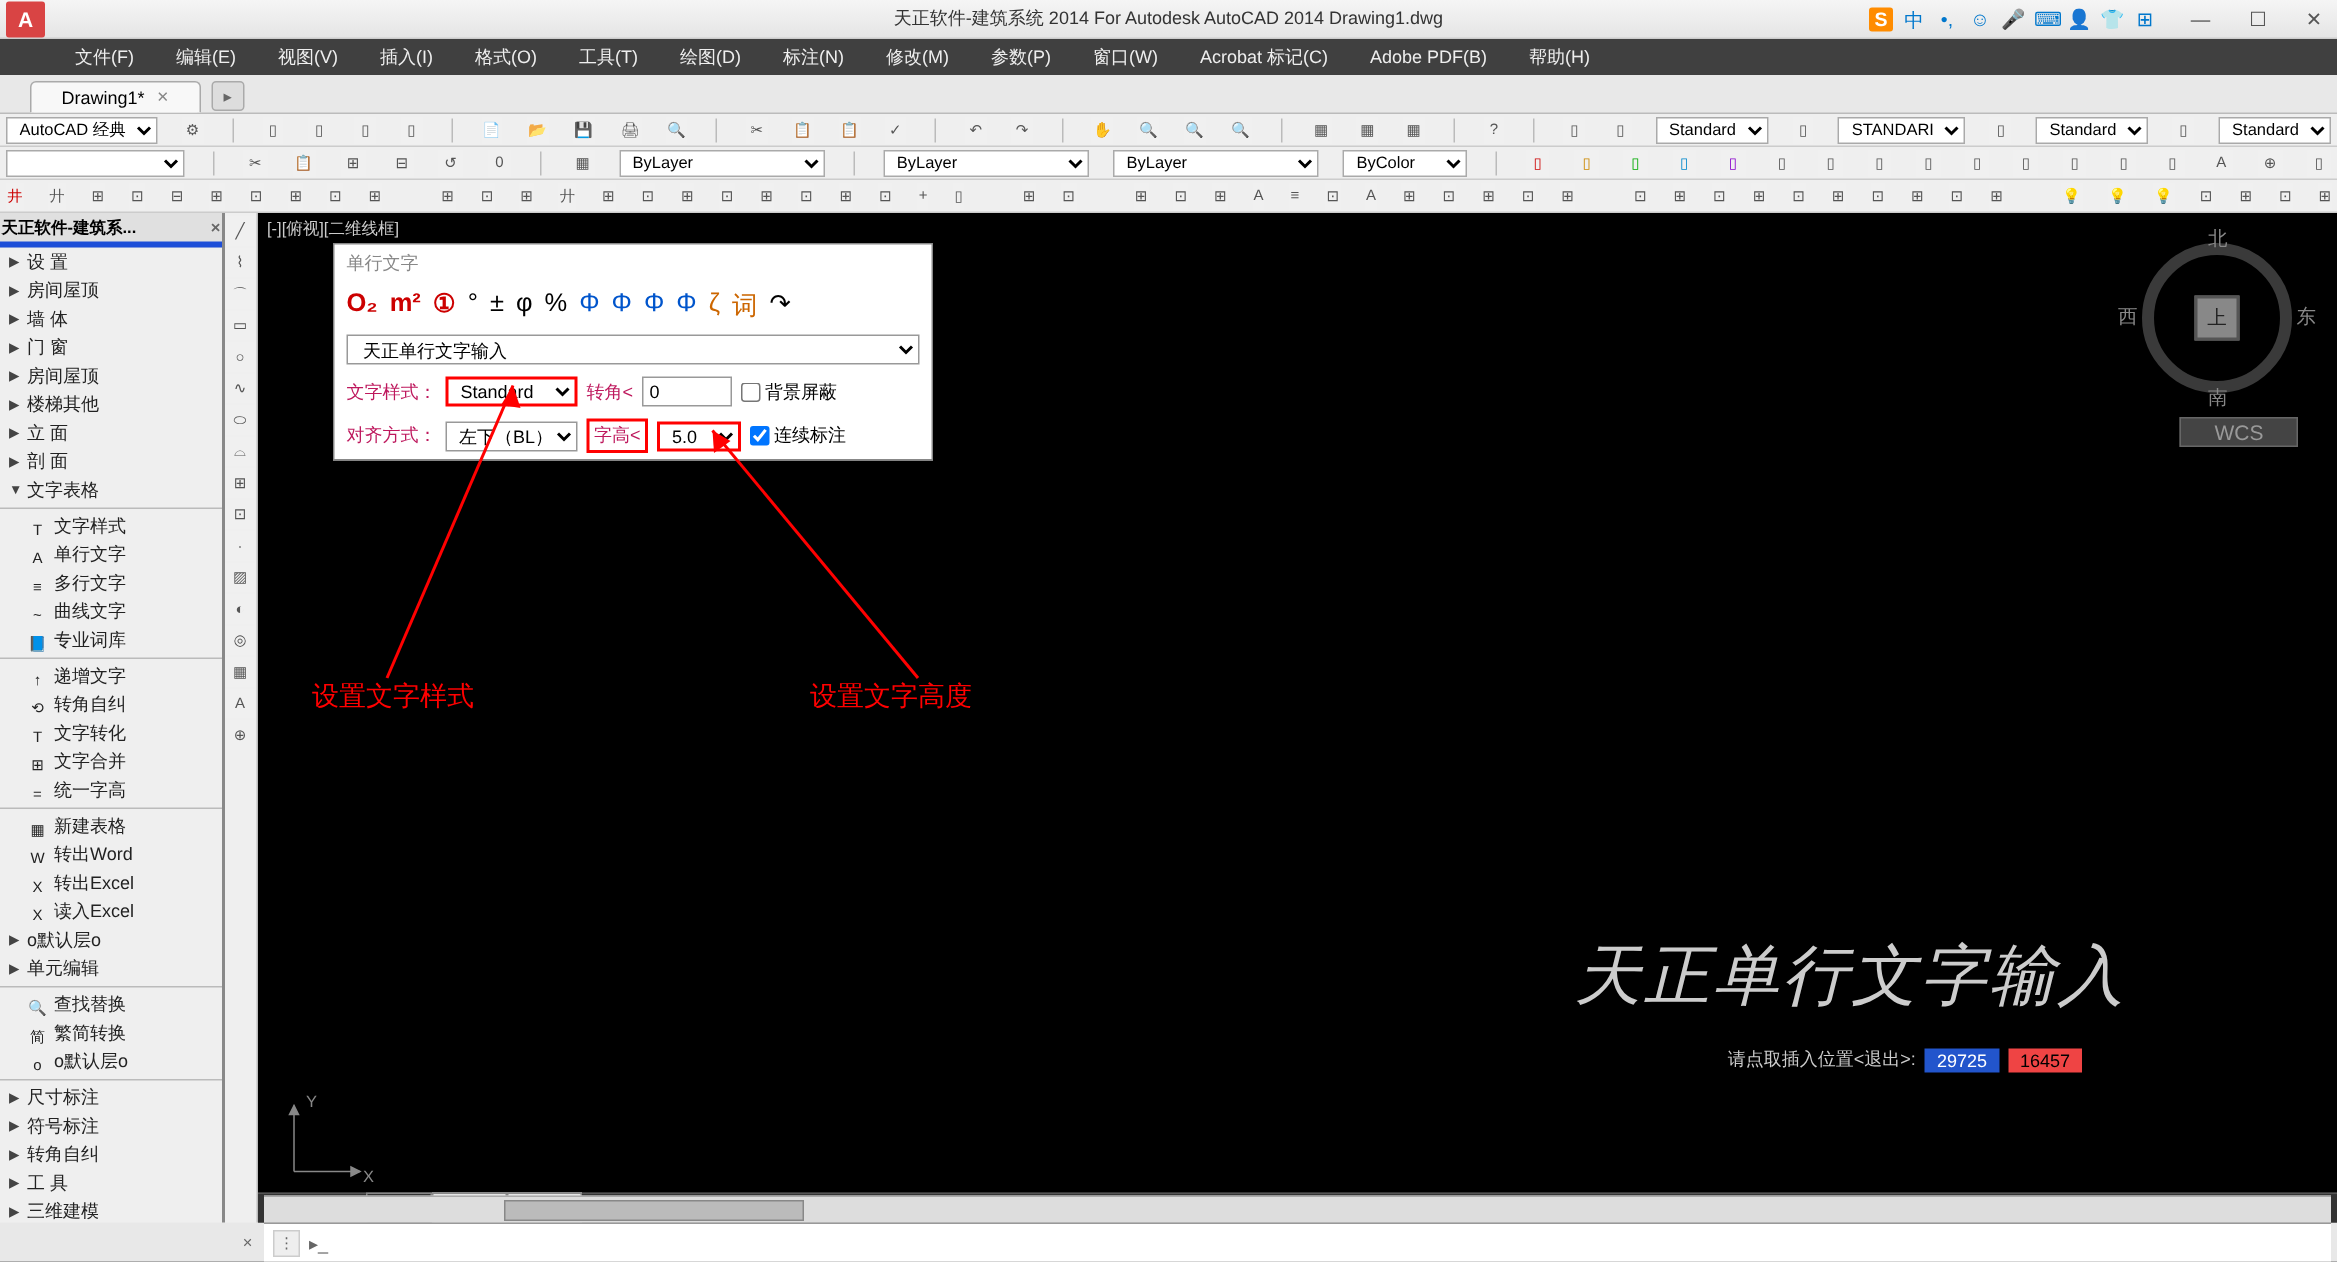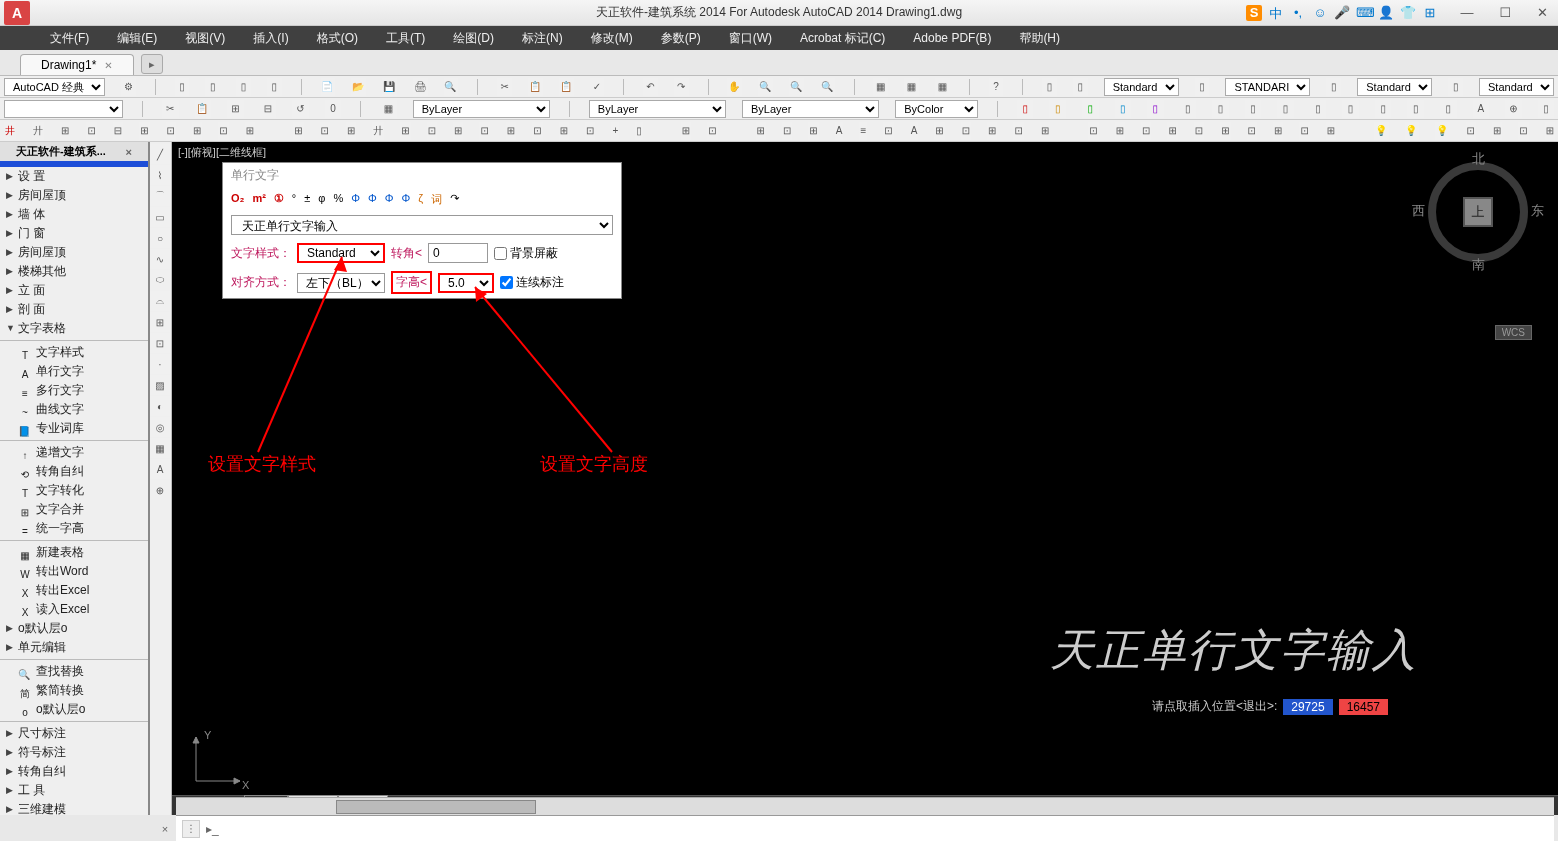--- a/index.html
+++ b/index.html
@@ -29,56 +29,56 @@
 .tb-btn { width: 18px; height: 18px; border: 1px solid transparent; display: inline-flex; align-items: center; justify-content: center; font-size: 10px; color: #555; cursor: pointer; background: #f0f0f0; }
 .tb-sep { width: 1px; height: 16px; background: #bbb; margin: 0 3px; }
 .tb-dropdown { height: 18px; font-size: 11px; border: 1px solid #aaa; background: #fff; padding: 0 4px; }
 .tb-dropdown.w1 { width: 110px; }
 .tb-dropdown.w2 { width: 150px; }
 .tb-dropdown.w3 { width: 90px; }
 
 
 .main-wrap { display: flex; height: calc(841px - 26px - 24px - 26px - 22px - 22px - 22px - 26px); }
 .left-panel { width: 150px; background: #efefef; border-right: 2px solid #888; display: flex; flex-direction: column; overflow: hidden; }
-.panel-title { background: #e0e0e0; font-size: 11px; font-weight: bold; padding: 2px 16px; border-bottom: 6px solid #1d4ed8; display: flex; align-items: center; }
+.panel-title { background: #e0e0e0; font-size: 11px; font-weight: bold; padding: 2px 1px; border-bottom: 4px solid #1d4ed8; display: flex; align-items: center; }
 .panel-title .x { margin-left: auto; cursor: pointer; color: #666; }
 .tree-list { flex: 1; overflow-y: auto; font-size: 12px; }
 .tree-item { padding: 1px 6px; display: flex; align-items: center; gap: 4px; cursor: pointer; color: #222; line-height: 17px; }
 .tree-arrow { width: 8px; font-size: 9px; color: #444; }
 .tree-icon { width: 14px; height: 12px; font-size: 10px; text-align: center; }
 .tree-sep { height: 1px; background: #bbb; margin: 2px 0; }
 
 .left-toolbar { width: 22px; background: #efefef; border-right: 1px solid #bbb; display: flex; flex-direction: column; gap: 1px; padding-top: 2px; }
 .left-toolbar .tb-btn { width: 20px; height: 20px; }
 
 .canvas-area { flex: 1; background: #000; position: relative; overflow: hidden; }
 .viewport-label { position: absolute; top: 3px; left: 6px; color: #ccc; font-size: 11px; }
 
 
 .text-dialog { position: absolute; top: 20px; left: 50px; width: 400px; background: #fff; border: 1px solid #888; font-size: 12px; }
 .dlg-title { padding: 4px 8px; color: #888; font-size: 12px; }
 .dlg-row { display: flex; align-items: center; padding: 4px 8px; gap: 6px; }
-.dlg-symbols { display: flex; gap: 8px; padding: 4px 8px; font-size: 11px; }
+.dlg-symbols { display: flex; gap: 8px; padding: 4px 8px; font-size: 17px; }
 .dlg-symbols span { cursor: pointer; }
 .sym-red { color: #c00; font-weight: bold; }
 .sym-blue { color: #05c; }
 .sym-orange { color: #c60; }
 .dlg-input { flex: 1; border: 1px solid #999; padding: 2px 6px; font-size: 12px; height: 20px; background: #fff; }
 .dlg-label { color: #be185d; }
 .dlg-select { border: 1px solid #999; height: 20px; font-size: 12px; padding: 0 4px; background: #fff; }
 .red-box { border: 2px solid #f00 !important; }
 .dlg-check { display: flex; align-items: center; gap: 3px; }
 .anno-text { position: absolute; color: #f00; font-size: 18px; font-weight: normal; }
 
 
 .compass { position: absolute; top: 10px; right: 20px; width: 120px; height: 120px; }
 .compass-ring { width: 100px; height: 100px; border: 8px solid #3a3a3a; border-radius: 50%; position: absolute; top: 10px; left: 10px; }
 .compass-center { width: 30px; height: 30px; background: #888; border: 2px solid #555; position: absolute; top: 45px; left: 45px; display: flex; align-items: center; justify-content: center; color: #222; font-size: 13px; }
 .compass-label { position: absolute; color: #888; font-size: 13px; }
-.wcs-badge { position: absolute; top: 136px; right: 26px; background: #444; color: #999; font-size: 10px; padding: 1px 6px; border: 1px solid #666; margin-top: 47px; }
+.wcs-badge { position: absolute; top: 136px; right: 26px; background: #444; color: #999; font-size: 14px; padding: 1px 22px; border: 1px solid #666; }
 
 
 .canvas-cad-text { position: absolute; bottom: 135px; right: 140px; color: #ccc; font-size: 44px; font-family: KaiTi, serif; letter-spacing: 2px; font-style: italic; }
 .canvas-coord-box { position: absolute; bottom: 100px; right: 170px; display: flex; align-items: center; gap: 6px; color: #ccc; font-size: 12px; }
 .coord-val { background: #ef4444; color: #000; padding: 1px 8px; }
 .coord-val.sel { background: #2255cc; color: #fff; }
 
 
 .ucs { position: absolute; bottom: 26px; left: 16px; color: #888; font-size: 11px; }
 .ucs svg { stroke: #888; }

